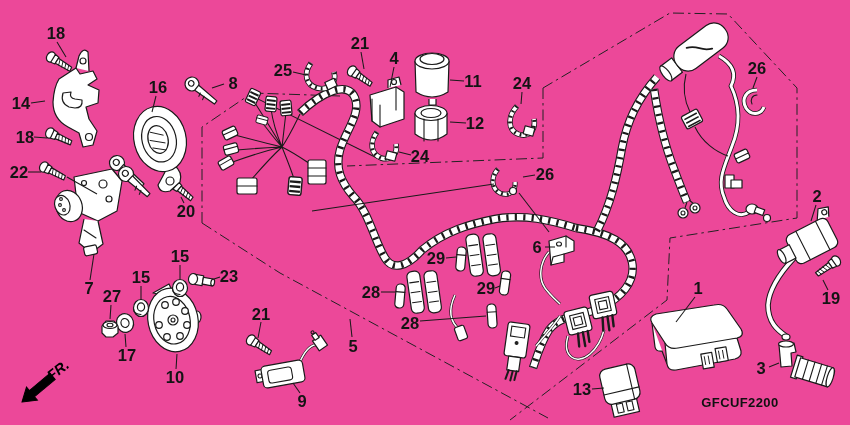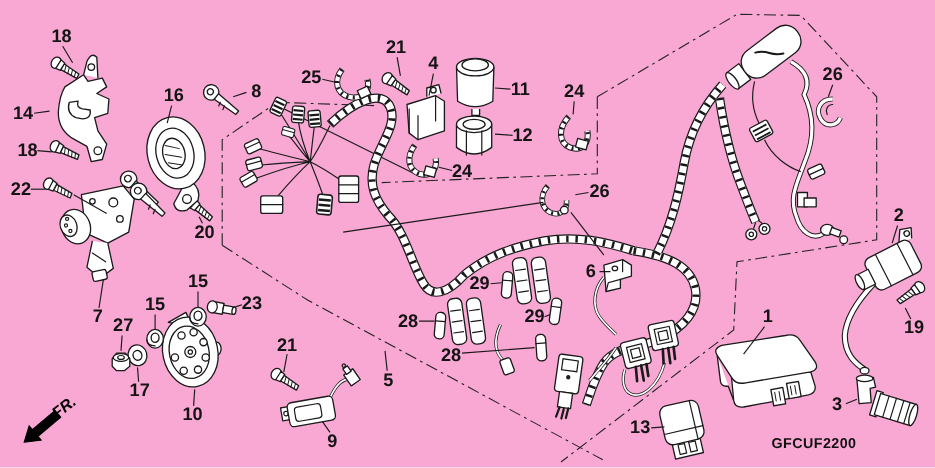--- a/index.html
+++ b/index.html
@@ -1,16 +1,16 @@
 <!DOCTYPE html>
 <html><head>
 <meta charset="utf-8">
 <style>
   html,body{margin:0;padding:0;background:#fff}
-  .stage{position:relative;width:850px;height:425px;background:#f9a8d4;overflow:hidden}
+  .stage{position:relative;width:850px;height:425px;background:#ec4899;overflow:hidden}
   svg{display:block}
   .callout{font:600 16.5px "Liberation Sans",sans-serif;fill:#141414;text-anchor:middle}
   .code-text{font:700 13px "Liberation Sans",sans-serif;fill:#111;letter-spacing:.4px;text-anchor:middle}
   .fr-text{font:italic 800 14.5px "Liberation Sans",sans-serif;fill:#000;text-anchor:middle}
   .oln{fill:none;stroke:#1a1a1a;stroke-width:1.1;stroke-linecap:round}
   .wfill{fill:#fff;stroke:#1a1a1a;stroke-width:1.2;stroke-linejoin:round}
   .phantom{fill:none;stroke:#222;stroke-width:1;stroke-dasharray:11 4 2.5 4}
   .leader{stroke:#1a1a1a;stroke-width:1.05}
   .tk1{fill:none;stroke:#1a1a1a;stroke-width:8.5}
   .tk2{fill:none;stroke:#fff;stroke-width:6.3}

